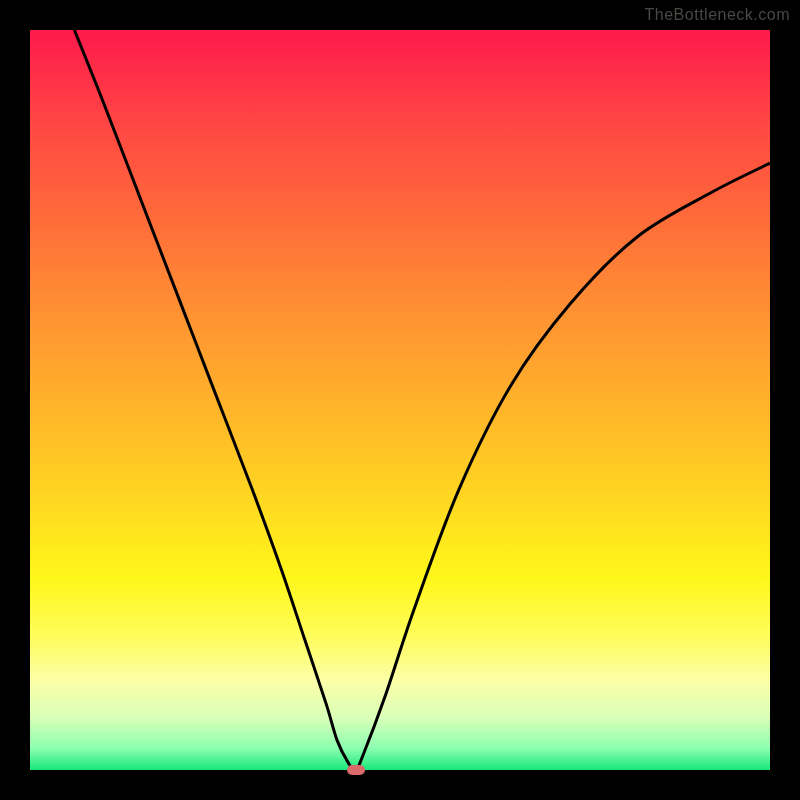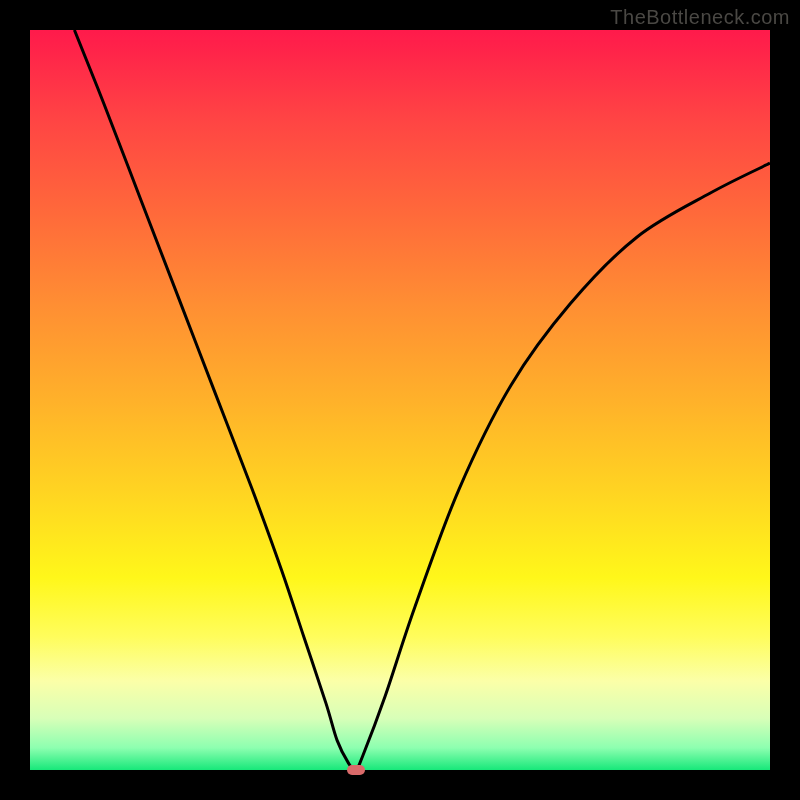--- a/index.html
+++ b/index.html
@@ -15,21 +15,21 @@
     position: relative;
     width: 800px;
     height: 800px;
     background: #000;
   }
   .watermark {
     position: absolute;
     top: 6px;
     right: 10px;
     color: #4a4844;
-    font-size: 20px;
+    font-size: 16px;
     font-weight: 500;
     letter-spacing: 0.5px;
     z-index: 5;
   }
   .plot {
     position: absolute;
     left: 30px;
     top: 30px;
     width: 740px;
     height: 740px;

